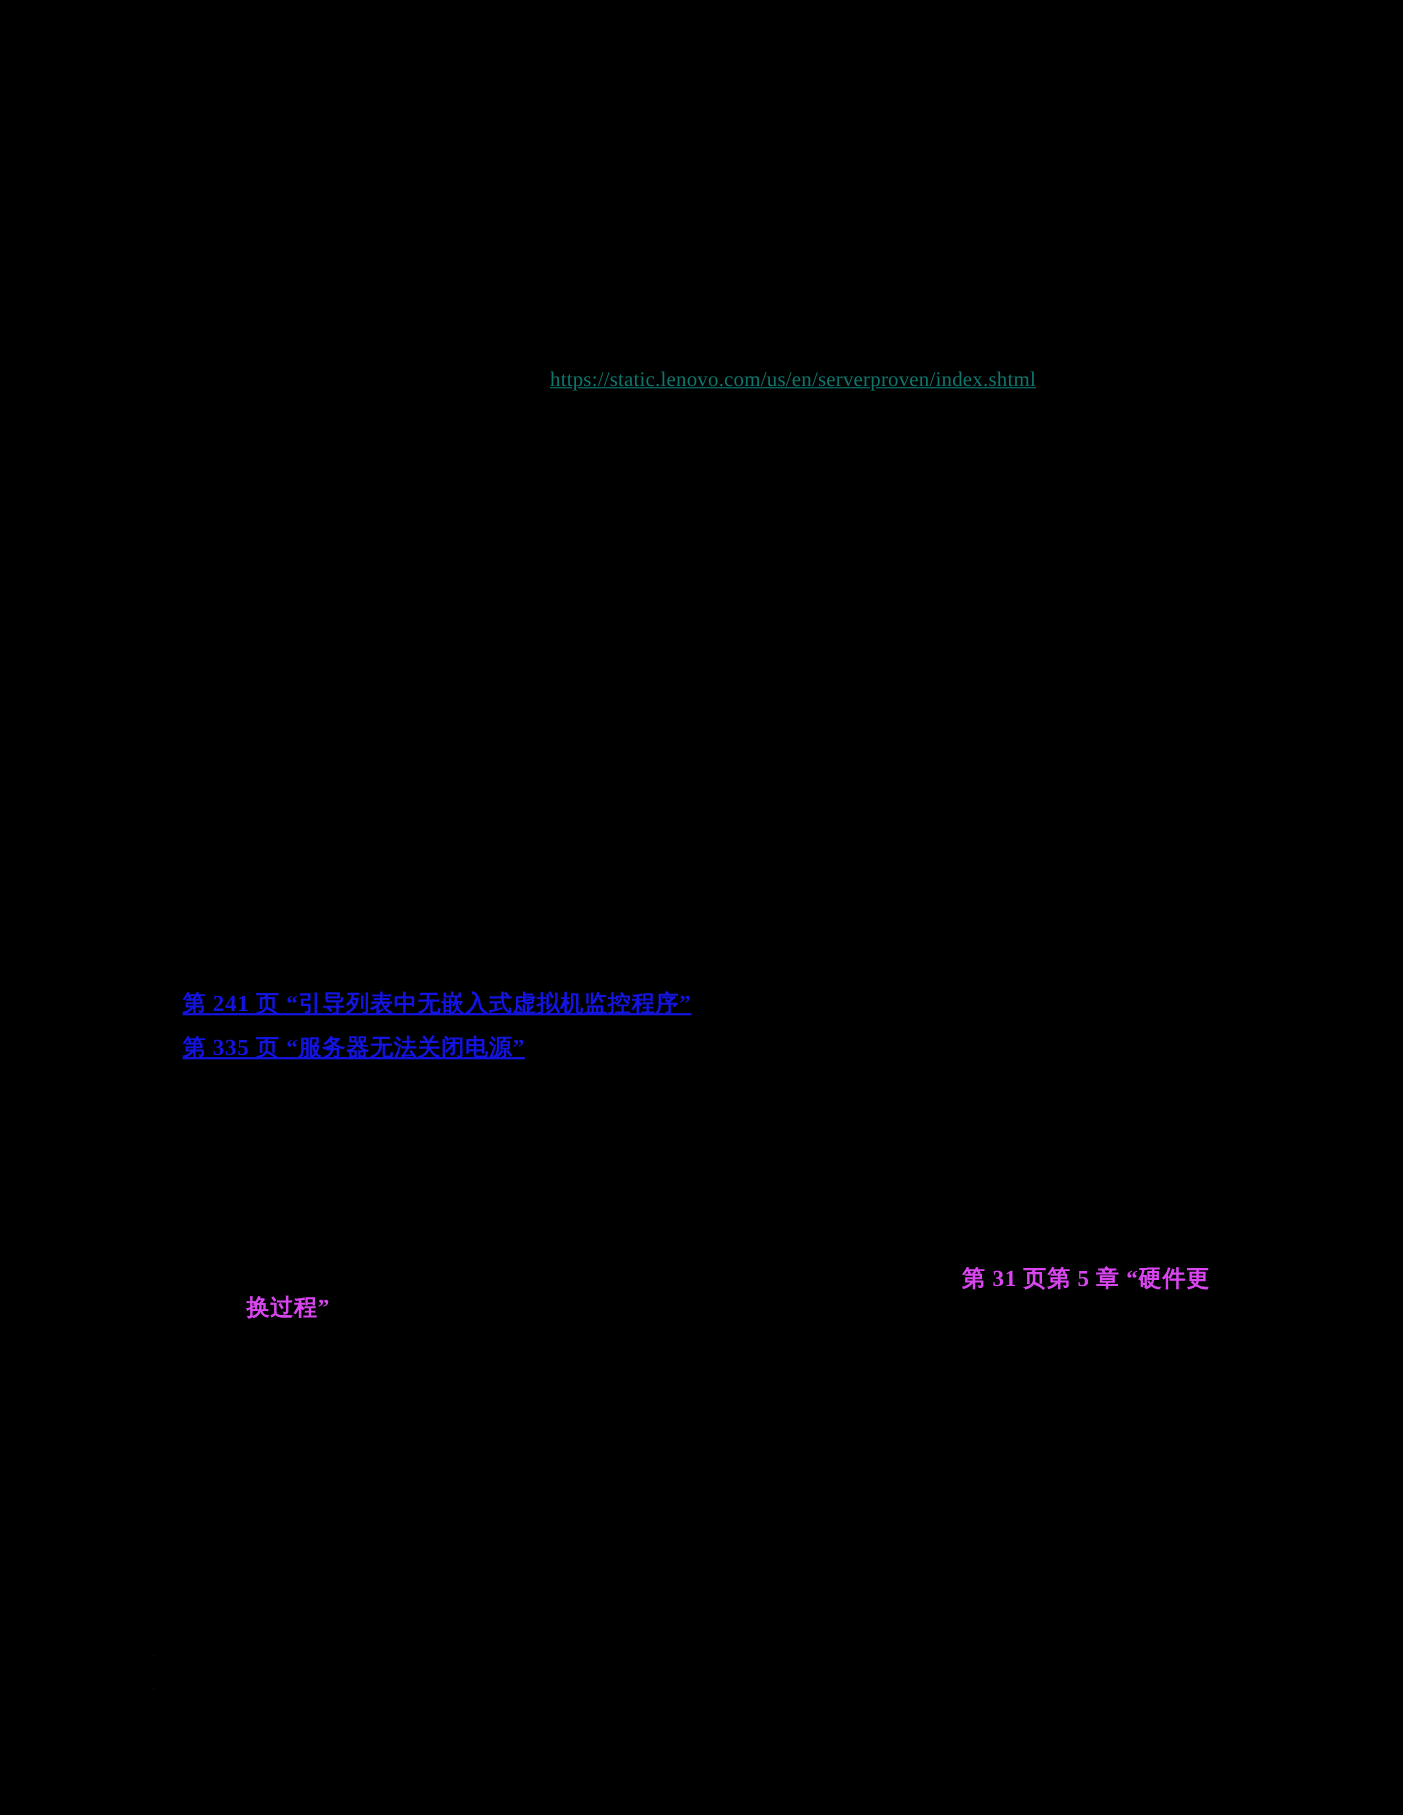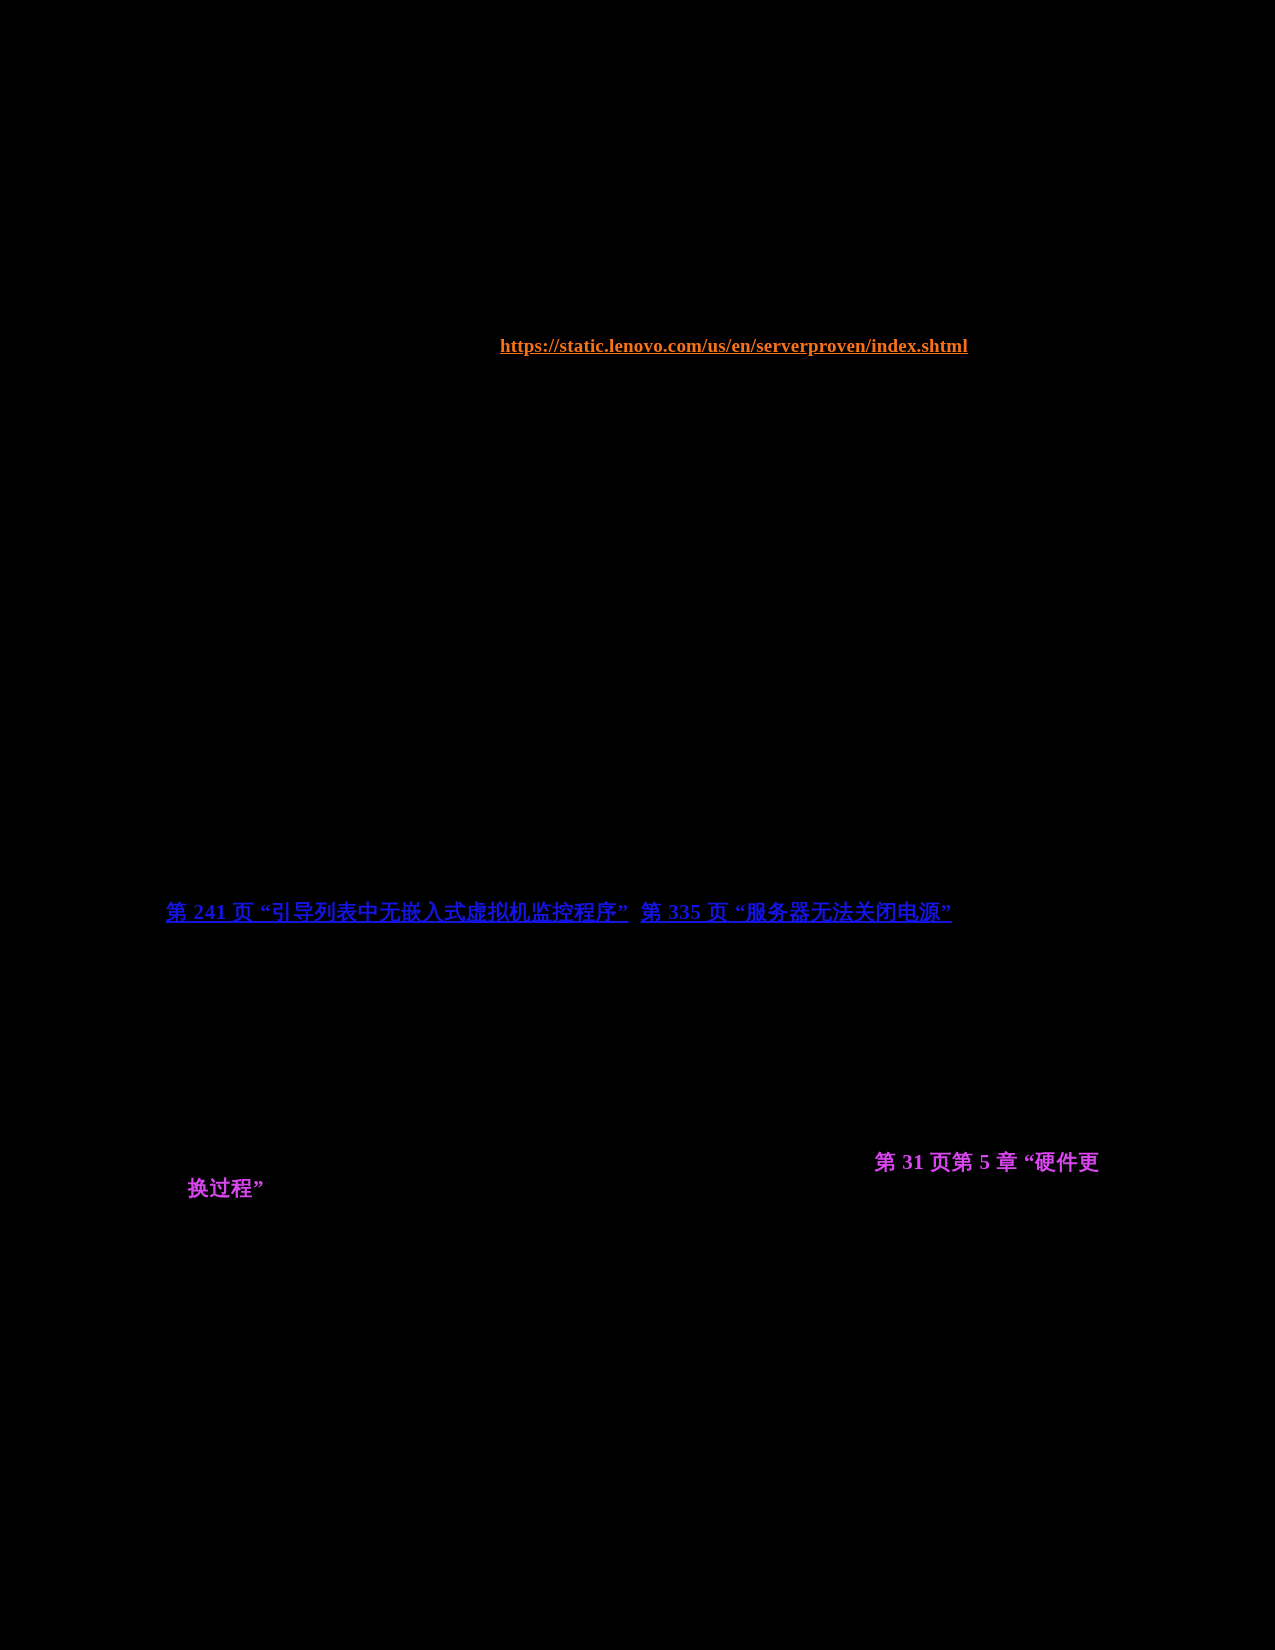--- a/index.html
+++ b/index.html
@@ -10,37 +10,38 @@
   .page {
     position: relative;
     width: 1275px;
     height: 1650px;
     background: #000000;
     overflow: hidden;
     font-family: "Liberation Serif", serif;
   }
   .link {
     position: absolute;
-    color: #f97316;
-    font-weight: bold;
+    color: #0f766e;
+    font-weight: normal;
     white-space: nowrap;
     letter-spacing: 0.02em;
   }
   .link-url {
     left: 500px;
     top: 335px;
     font-size: 19px;
     font-family: "Liberation Serif", serif;
     letter-spacing: 0.01em;
   }
   .xref-list {
     position: absolute;
     left: 166px;
     top: 898px;
     display: flex;
+    flex-direction: column;
     gap: 12px;
   }
   .xref-item {
     color: #1414e0;
     font-weight: bold;
     font-size: 21px;
     white-space: nowrap;
     letter-spacing: 0.03em;
   }
   .xref-wrapped {
@@ -52,20 +53,21 @@
     font-weight: bold;
     font-size: 21px;
     text-align: right;
     letter-spacing: 0.03em;
     line-height: 1.22;
   }
   .xref-wrapped .cont {
     display: block;
     text-align: left;
     padding-left: 8px;
+    margin-left: 36px;
   }
   .bullet-marks {
     position: absolute;
     left: 138px;
     top: 1490px;
   }
   .bullet-marks span {
     display: block;
     color: #0a0a3c;
     font-size: 12px;

